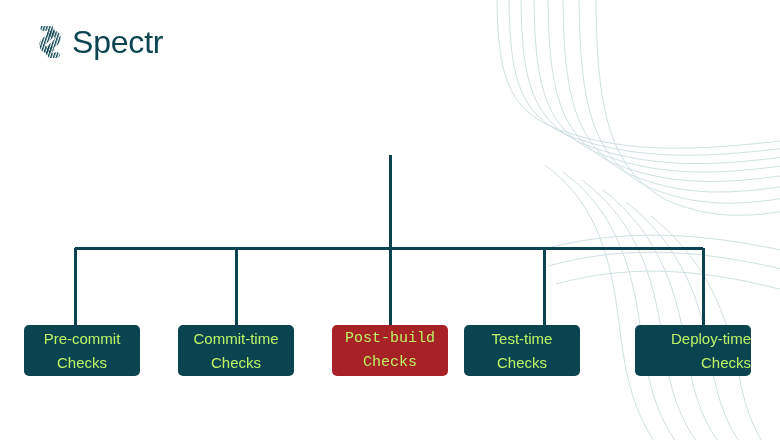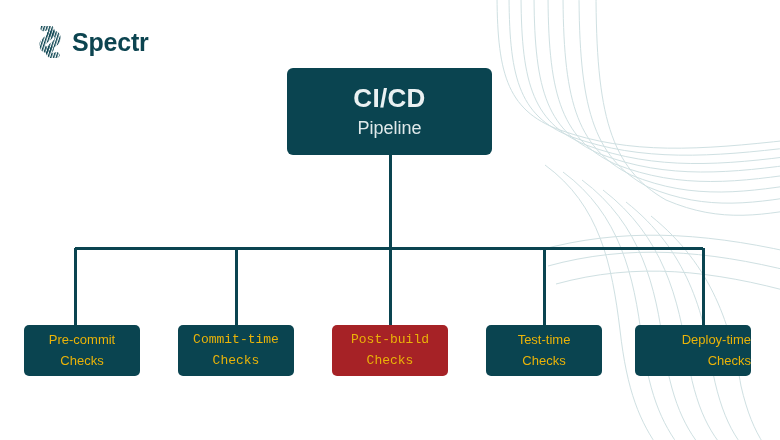--- a/index.html
+++ b/index.html
@@ -43,22 +43,22 @@
     align-items: center;
     gap: 9px;
     z-index: 5;
   }
   .brand-mark {
     width: 30px;
     height: 32px;
     display: block;
   }
   .brand-name {
-    font-size: 25px;
-    font-weight: bold;
+    font-size: 32px;
+    font-weight: normal;
     color: #0c4450;
     letter-spacing: -0.2px;
     line-height: 1;
   }
 
   
   .connectors {
     position: absolute;
     left: 0; top: 0;
     width: 780px;
@@ -102,31 +102,31 @@
     margin-top: 5px;
   }
 
   .node-leaf {
     width: 116px;
     height: 51px;
     top: 325px;
     background: #0a4450;
   }
   .node-leaf .leaf-line {
-    font-size: 13px;
-    color: #eab308;
+    font-size: 15px;
+    color: #bef264;
     line-height: 1.55;
     white-space: nowrap;
   }
   .node-leaf.is-alert { background: #a62226; font-family: Liberation Mono, monospace; }
 
   .leaf-1 { left: 24px;  }
-  .leaf-2 { left: 178px; font-family: Liberation Mono, monospace; }
+  .leaf-2 { left: 178px; }
   .leaf-3 { left: 332px; }
-  .leaf-4 { left: 486px; }
+  .leaf-4 { left: 464px; }
   .leaf-5 { left: 635px; align-items: flex-end; }
 </style>
 </head>
 <body>
 
 <div id="canvas">
 
   <svg class="decor" viewBox="0 0 780 440" xmlns="http://www.w3.org/2000/svg" aria-hidden="true">
     <g fill="none" stroke="#cfe0e2" stroke-width="1">
       <path d="M497,-10 C497,70 505,110 560,130 C630,155 700,150 790,140"></path>
@@ -173,24 +173,20 @@
         </pattern>
       </defs>
       <path d="M10.5,2 C14,0.6 17.4,1.4 18.4,4.4 C19.4,7.5 17.6,10.2 14.2,12.6
                C10.6,15.2 8.6,17.6 9.6,20.6 C10.6,23.8 14.2,24.6 17.6,23" fill="none" stroke="url(#hatch)" stroke-width="6.4" stroke-linecap="round"></path>
       <path d="M16.6,8 C20,6.6 23.4,7.4 24.4,10.4 C25.4,13.6 23.6,16.2 20.2,18.6
                C16.6,21.2 14.6,23.6 15.6,26.6 C16.6,29.8 20.2,30.6 23.6,29" fill="none" stroke="url(#hatch)" stroke-width="6.0" stroke-linecap="round"></path>
     </svg>
     <span class="brand-name">Spectr</span>
   </div>
 
-  <div class="node node-root">
-    <span class="node-title">CI/CD</span>
-    <span class="node-sub">Pipeline</span>
-  </div>
 
   <div class="node node-leaf leaf-1">
     <span class="leaf-line">Pre-commit</span>
     <span class="leaf-line">Checks</span>
   </div>
 
   <div class="node node-leaf leaf-2">
     <span class="leaf-line">Commit-time</span>
     <span class="leaf-line">Checks</span>
   </div>

